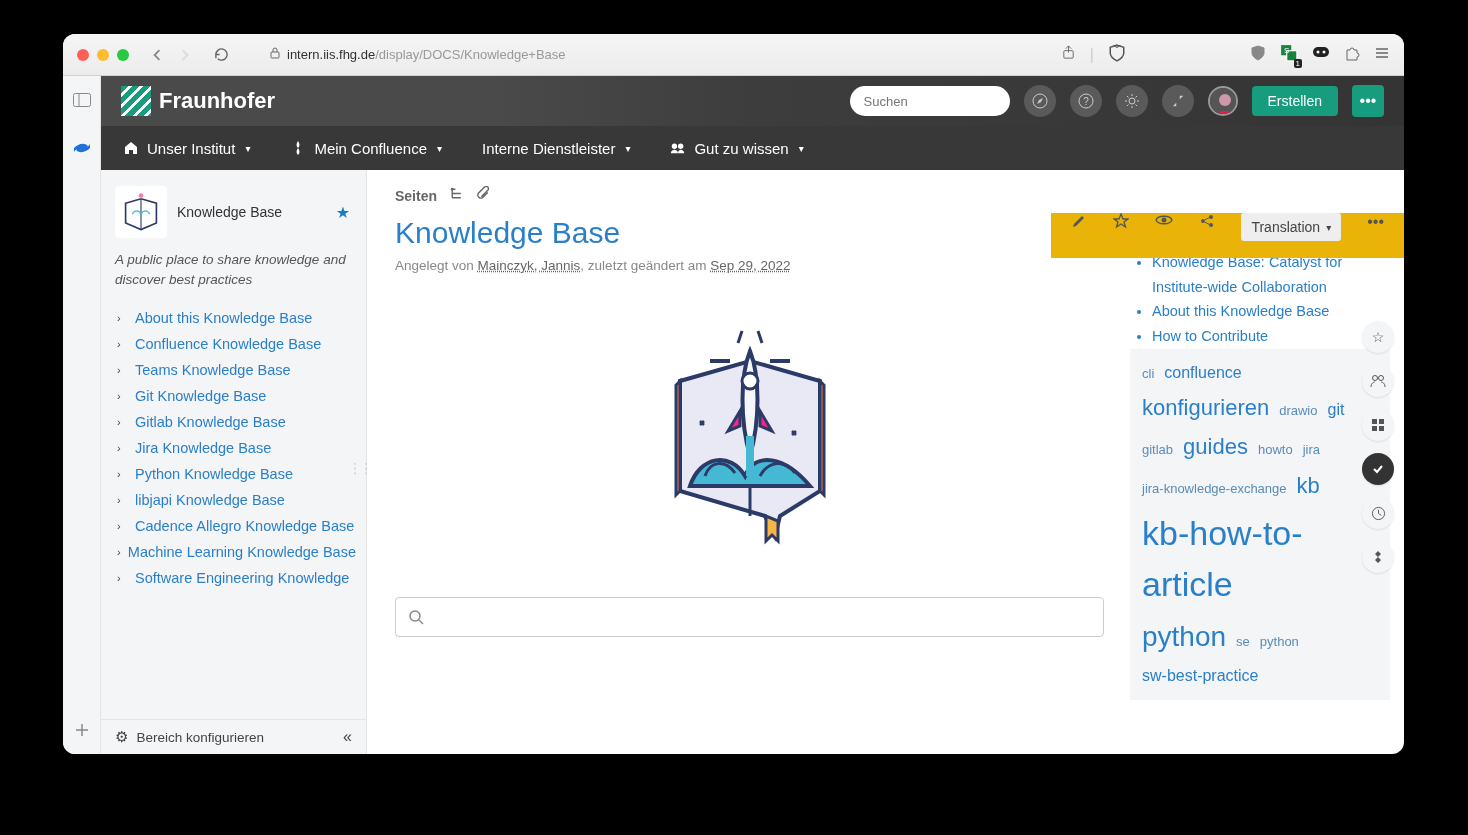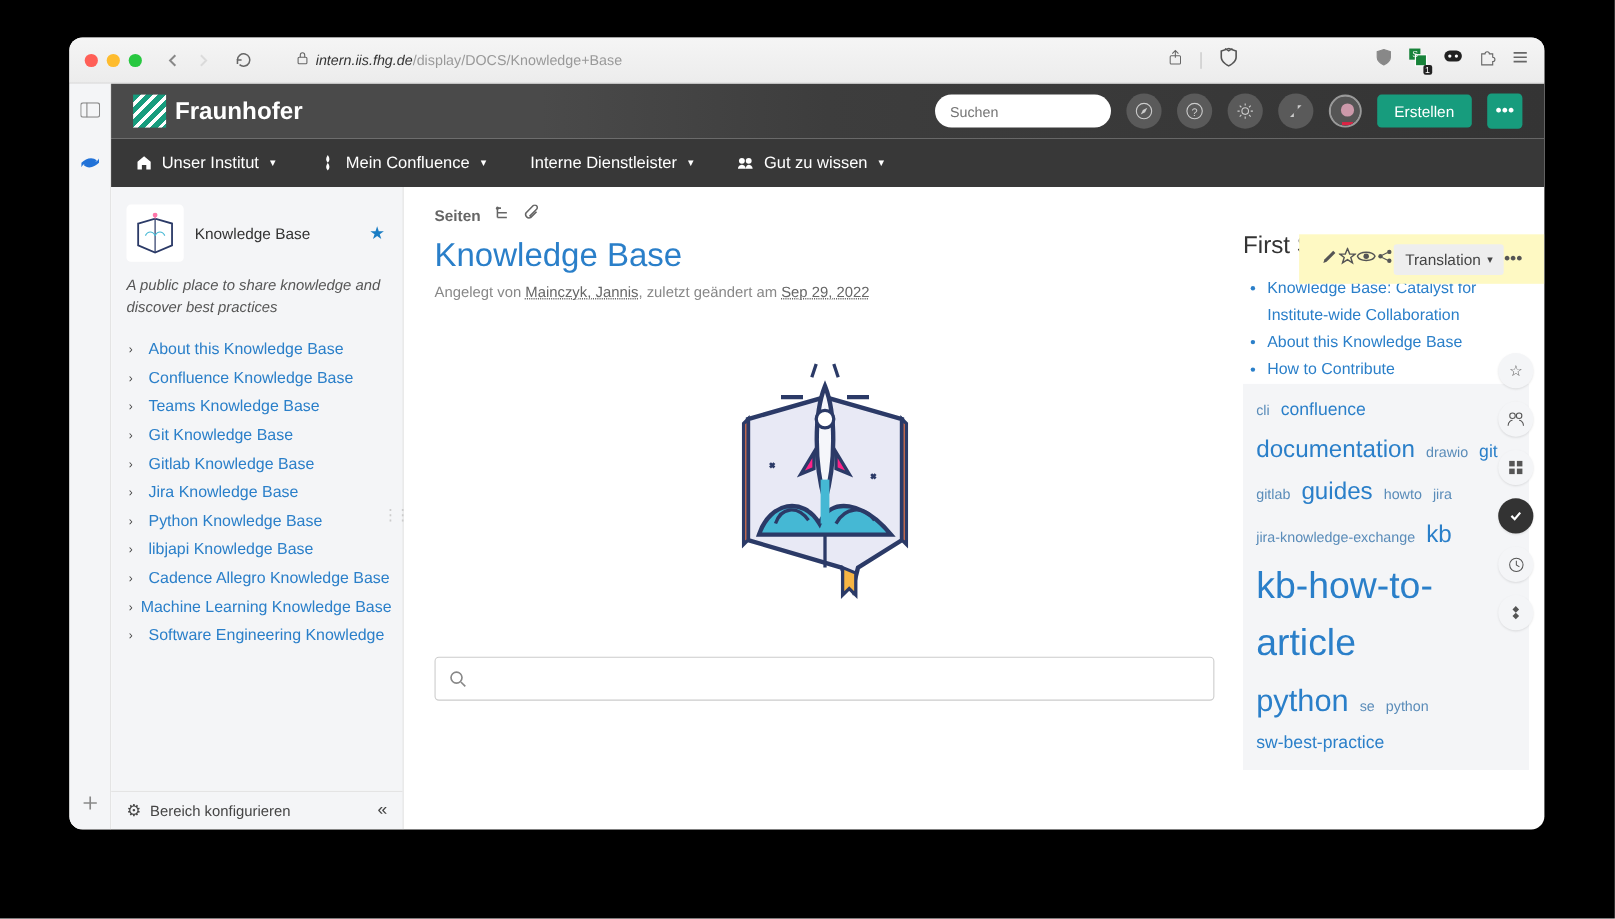--- a/index.html
+++ b/index.html
@@ -7,21 +7,21 @@
   .window { position: absolute; left: 63px; top: 34px; width: 1341px; height: 720px; background: #fff; border-radius: 12px; overflow: hidden; box-shadow: 0 20px 60px rgba(0,0,0,0.5); display: flex; flex-direction: column; }
   
   .browser-bar { height: 42px; background: linear-gradient(to bottom, #f5f5f5, #ececec); display: flex; align-items: center; padding: 0 14px; border-bottom: 1px solid #d0d0d0; gap: 8px; }
   .traffic { display: flex; gap: 8px; margin-right: 10px; }
   .dot { width: 12px; height: 12px; border-radius: 50%; }
   .dot.red { background: #ff5f57; } .dot.yellow { background: #febc2e; } .dot.green { background: #28c840; }
   .nav-arrow { width: 20px; height: 20px; display: flex; align-items: center; justify-content: center; color: #888; cursor: pointer; }
   .nav-arrow.disabled { opacity: 0.4; }
   .url-bar { flex: 1; margin: 0 80px 0 20px; height: 28px; background: #fff0; border-radius: 6px; display: flex; align-items: center; padding: 0 10px; color: #555; font-size: 13px; }
   .url-lock { margin-right: 6px; color: #666; }
-  .url-domain { color: #333; font-style: italic; }
+  .url-domain { color: #333; }
   .url-path { color: #999; }
   .chrome-icons { display: flex; align-items: center; gap: 14px; color: #555; }
   .chrome-icons span, .chrome-icons svg { cursor: pointer; }
   
   .app { flex: 1; display: flex; position: relative; overflow: hidden; }
   .icon-rail { width: 38px; background: #f4f5f7; border-right: 1px solid #e4e4e4; display: flex; flex-direction: column; align-items: center; padding-top: 14px; gap: 28px; }
   .icon-rail .rail-icon { width: 20px; height: 20px; display: flex; align-items: center; justify-content: center; color: #3b73af; cursor: pointer; }
   .icon-rail .add-btn { margin-top: auto; margin-bottom: 14px; color: #888; }
   .main-col { flex: 1; display: flex; flex-direction: column; }
   
@@ -63,21 +63,21 @@
   .crumbs { display: flex; align-items: flex-end; gap: 12px; color: #666; font-size: 14px; font-weight: bold; }
   .crumb-icon { color: #666; font-size: 14px; }
   .page-title { color: #2a7fc9; font-size: 30px; font-weight: 400; margin-top: 12px; }
   .meta { margin-top: 8px; color: #888; font-size: 13.5px; }
   .meta .m-link { color: #666; text-decoration: underline dotted; }
   .hero { margin-top: 18px; display: flex; justify-content: center; }
   .hero svg { width: 270px; height: 280px; }
   .filter { margin-top: 26px; }
   .filter-box { height: 40px; border: 1px solid #ccc; border-radius: 4px; display: flex; align-items: center; padding: 0 12px; color: #888; }
   
-  .actions { position: absolute; right: 0; top: 137px; height: 45px; display: flex; align-items: center; padding: 0 20px; background: #fef9c3; z-index: 5; }
+  .actions { position: absolute; right: 0; top: 137px; height: 45px; display: flex; align-items: flex-start; gap: 26px; padding: 0 20px; background: #eab308; z-index: 5; }
   .actions .act-icon { color: #555; cursor: pointer; font-size: 16px; }
   .translate-btn { background: #eee; padding: 6px 10px; border-radius: 3px; display: flex; align-items: center; gap: 6px; color: #444; font-size: 14px; cursor: pointer; }
   
   .right-col { width: 280px; padding: 40px 14px 0 6px; overflow: hidden; }
   .rc-h2 { font-size: 22px; color: #333; font-weight: 400; margin-bottom: 14px; }
   .rc-list { list-style: disc; padding-left: 22px; color: #2a7fc9; font-size: 14.5px; line-height: 1.7; }
   .rc-list li { cursor: pointer; }
   .rc-h2.pop { margin-top: 26px; }
   .tag-cloud { background: #f4f5f7; padding: 12px 12px; display: flex; flex-wrap: wrap; align-items: baseline; gap: 6px 10px; line-height: 1.5; }
   .tag-cloud span { color: #2a7fc9; cursor: pointer; }
@@ -403,21 +403,21 @@
           <div class="right-col">
             <h2 class="rc-h2">First Steps</h2>
             <ul class="rc-list" id="first-steps">
                 <li>Knowledge Base: Catalyst for Institute-wide Collaboration</li>
                 <li>About this Knowledge Base</li>
                 <li>How to Contribute</li>
               </ul>
             <div class="tag-cloud" id="tags">
                 <span class="tag-sm">cli</span>
                 <span class="tag-md">confluence</span>
-                <span class="tag-lg">documentation</span>
+                <span class="tag-lg">konfigurieren</span>
                 <span class="tag-sm">drawio</span>
                 <span class="tag-md">git</span>
                 <span class="tag-sm">gitlab</span>
                 <span class="tag-lg">guides</span>
                 <span class="tag-sm">howto</span>
                 <span class="tag-sm">jira</span>
                 <span class="tag-sm">jira-knowledge-exchange</span>
                 <span class="tag-lg">kb</span>
                 <span class="tag-xxl">kb-how-to-article</span>
                 <span class="tag-xl">python</span>

